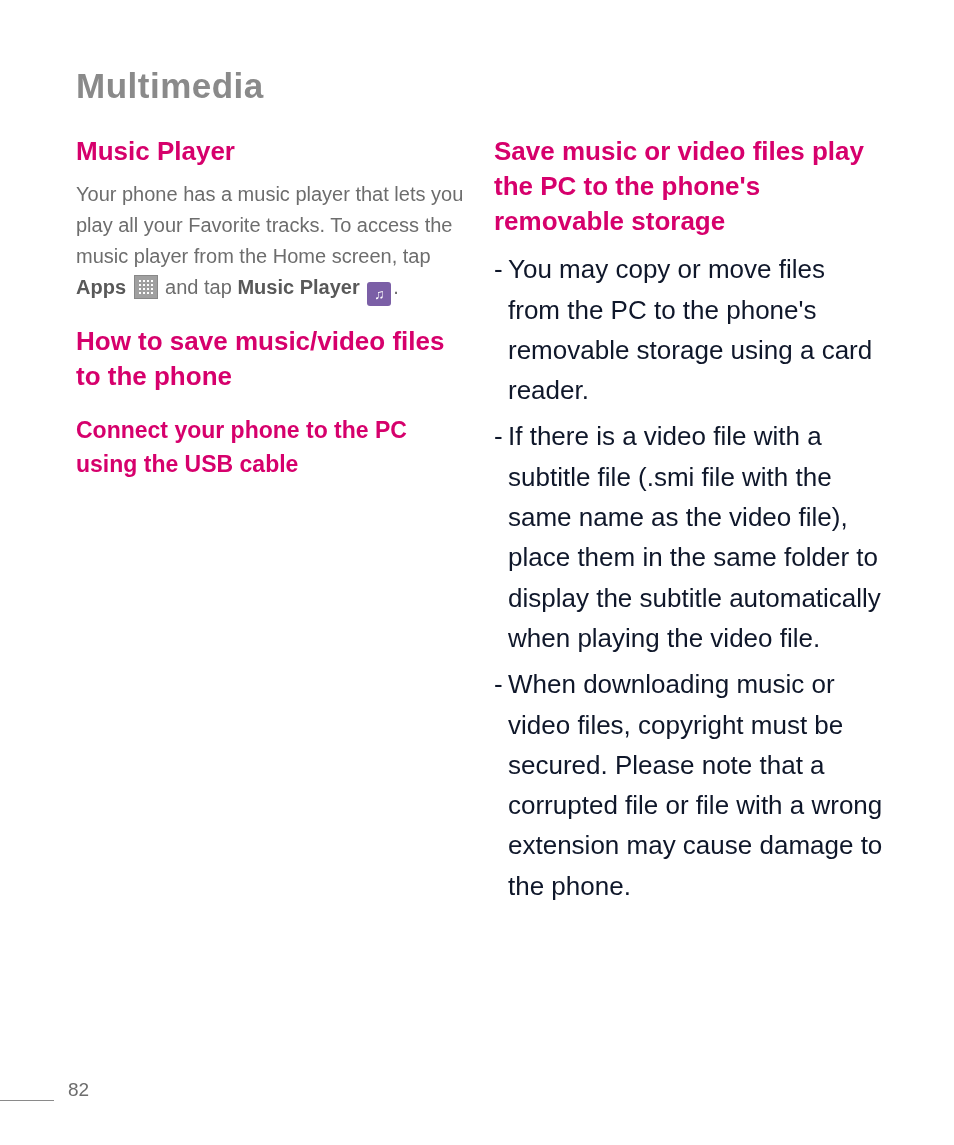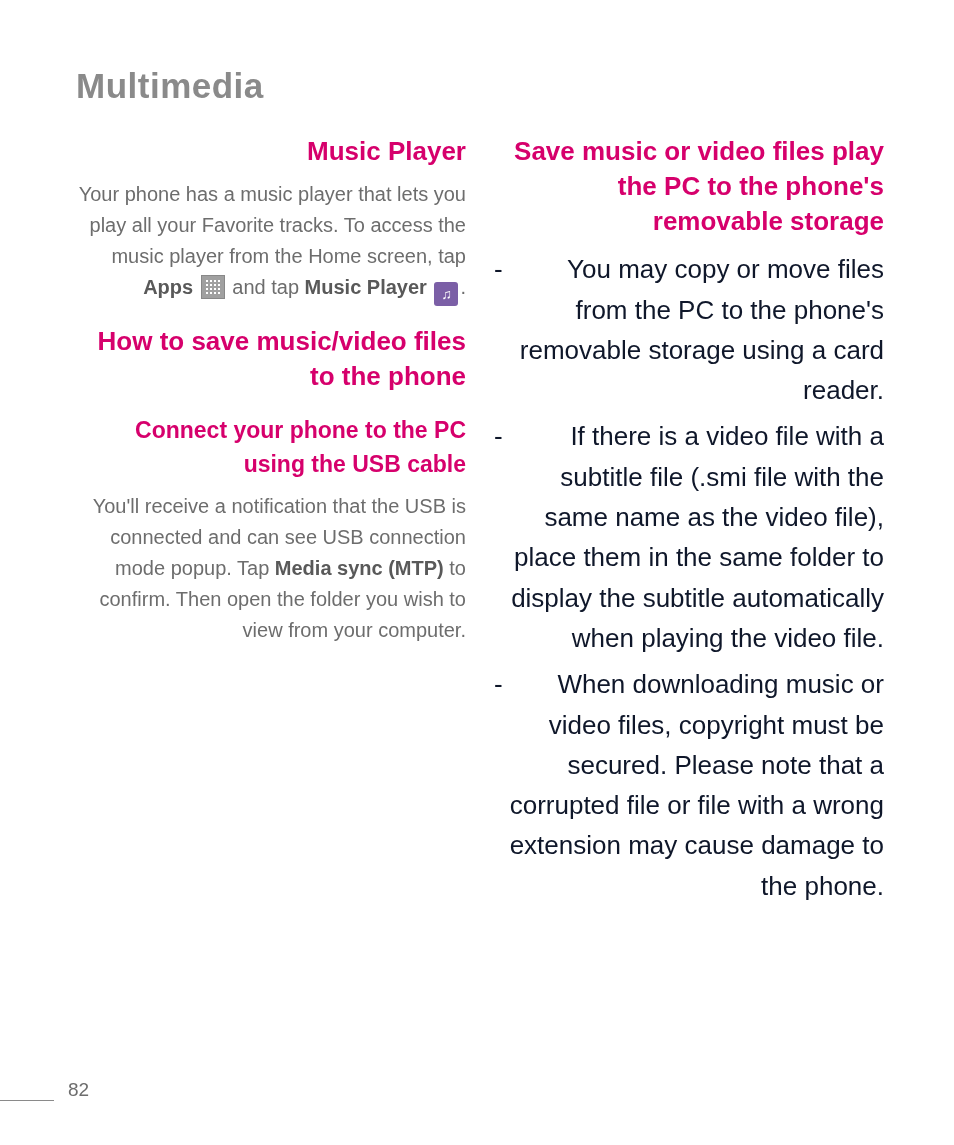--- a/index.html
+++ b/index.html
@@ -19,21 +19,20 @@
     letter-spacing: 0.5px;
     margin-bottom: 28px;
   }
   .columns {
     display: flex;
     gap: 28px;
   }
   .col {
     flex: 1;
     min-width: 0;
-    text-align: right;
   }
   h2 {
     color: #d6006c;
     font-size: 26px;
     font-weight: 700;
     line-height: 1.35;
     margin-bottom: 10px;
   }
   h3 {
     color: #d6006c;
@@ -128,23 +127,20 @@
     <h2>Music Player</h2>
     <p class="body">
       <span>Your phone has a music player that lets you play all your Favorite tracks. To access the music player from the Home screen, tap </span><span class="bold">Apps</span>
       <span class="icon icon-apps"></span><span> and tap </span><span class="bold">Music Player</span>
       <span class="icon icon-music"></span><span>.</span>
     </p>
 
     <h2>How to save music/video files to the phone</h2>
 
     <h3>Connect your phone to the PC using the USB cable</h3>
-    <p class="body">
-      <span>You'll receive a notification that the USB is connected and can see USB connection mode popup. Tap </span><span class="bold">Media sync (MTP)</span><span> to confirm. Then open the folder you wish to view from your computer.</span>
-    </p>
   </div>
 
   <div class="col">
     <h2>Save music or video files play the PC to the phone's removable storage</h2>
     <ul class="dash">
       <li>You may copy or move files from the PC to the phone's removable storage using a card reader.</li>
       <li>If there is a video file with a subtitle file (.smi file with the same name as the video file), place them in the same folder to display the subtitle automatically when playing the video file.</li>
       <li>When downloading music or video files, copyright must be secured. Please note that a corrupted file or file with a wrong extension may cause damage to the phone.</li>
     </ul>
   </div>

